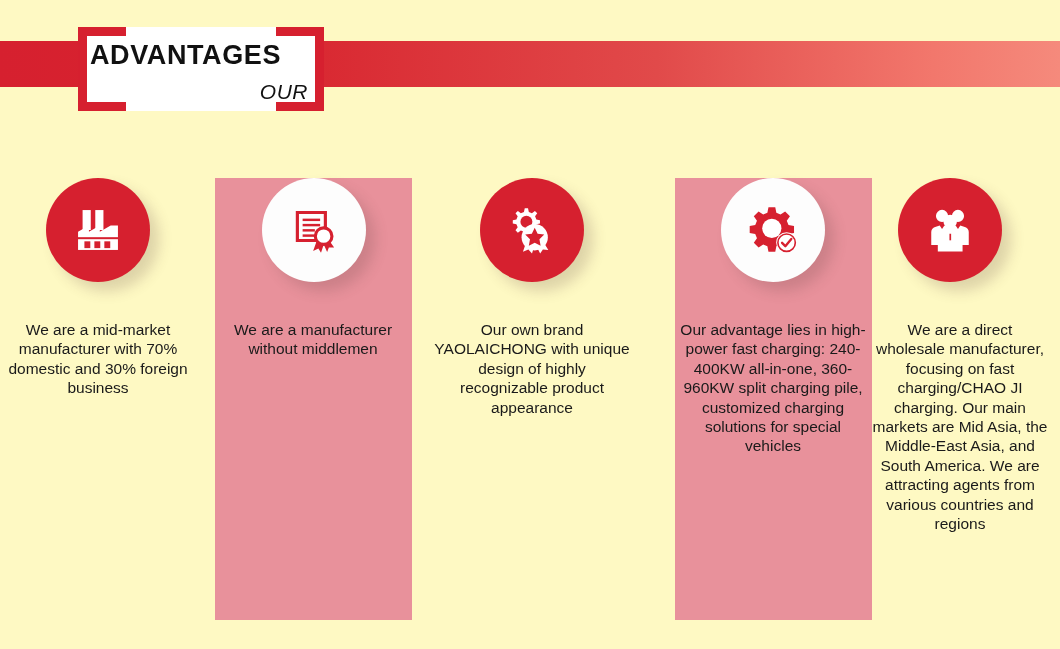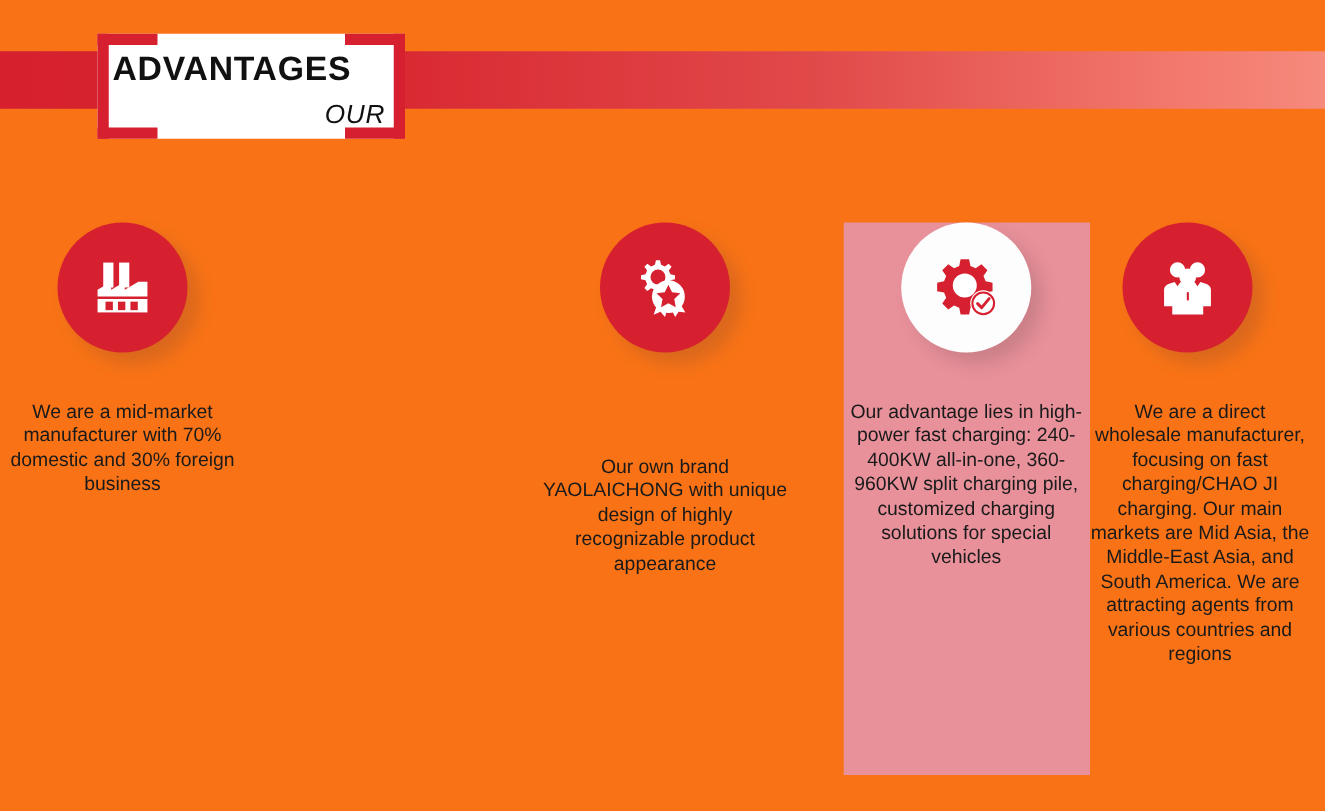--- a/index.html
+++ b/index.html
@@ -7,21 +7,21 @@
     width: 1060px;
     height: 649px;
     background: #ffffff;
     font-family: "Liberation Sans", sans-serif;
     overflow: hidden;
   }
   .page {
     position: relative;
     width: 1060px;
     height: 649px;
-    background: #f97316;
+    background: #fef9c3;
   }
 
   
   .header { position: absolute; left: 0; top: 0; width: 1060px; height: 130px; }
   .banner-bar {
     position: absolute;
     left: 0; top: 41px;
     width: 1060px; height: 46px;
     background: linear-gradient(to right, #d6202f 0%, #d8252f 26%, #e14a4a 62%, #f2776c 88%, #f58a7c 100%);
   }
@@ -141,37 +141,61 @@
               <rect x="17" y="44.5" width="6.5" height="7.5" fill="#d6202f"></rect>
               <rect x="28" y="44.5" width="6.5" height="7.5" fill="#d6202f"></rect>
               <rect x="39" y="44.5" width="6.5" height="7.5" fill="#d6202f"></rect>
             </g>
           </svg>
         </div>
       </div>
       <div class="caption" style="left:6px; width:184px;">We are a mid-market manufacturer with 70% domestic and 30% foreign business</div>
     </div>
 
+    <div class="col" style="left:196px; width:216px;">
+      <div class="col-panel" style="left:19px; width:197px; height:442px;"></div>
+      <div class="circle-wrap" style="left:66px;">
+        <div class="circle white">
+          <svg width="56" height="56" viewBox="0 0 64 64" aria-hidden="true">
+            <g fill="none" stroke="#d6202f" stroke-width="3.6">
+              <path d="M13 12 H45 V44 H13 Z"></path>
+            </g>
+            <g fill="#d6202f">
+              <rect x="19" y="19" width="20" height="2.8"></rect>
+              <rect x="19" y="25" width="20" height="2.8"></rect>
+              <rect x="19" y="31" width="14" height="2.8"></rect>
+              <rect x="19" y="37" width="14" height="2.8"></rect>
+            </g>
+            <g fill="#d6202f">
+              <path d="M36 42 L31 56 L37 53 L40 58 L44 46 Z"></path>
+              <path d="M48 42 L55 52 L49 52 L47 57 L42 46 Z"></path>
+            </g>
+            <circle cx="43" cy="39" r="9.5" fill="#ffffff" stroke="#d6202f" stroke-width="3.6"></circle>
+          </svg>
+        </div>
+      </div>
+      <div class="caption" style="left:22px; width:190px;">We are a manufacturer without middlemen</div>
+    </div>
 
     <div class="col" style="left:432px; width:200px;">
       <div class="circle-wrap" style="left:48px;">
         <div class="circle red">
           <svg width="58" height="58" viewBox="0 0 64 64" aria-hidden="true">
             <g fill="#ffffff">
               <path d="M24 8 l3.6 0 0.9 4.0 3.4 1.4 3.3-2.4 2.6 2.6 -2.4 3.3 1.4 3.4 4.0 0.9 0 3.6 -4.0 0.9 -1.4 3.4 2.4 3.3 -2.6 2.6 -3.3-2.4 -3.4 1.4 -0.9 4.0 -3.6 0 -0.9-4.0 -3.4-1.4 -3.3 2.4 -2.6-2.6 2.4-3.3 -1.4-3.4 -4.0-0.9 0-3.6 4.0-0.9 1.4-3.4 -2.4-3.3 2.6-2.6 3.3 2.4 3.4-1.4 Z"></path>
               <circle cx="25.8" cy="22.8" r="6.6" fill="#d6202f"></circle>
               <path d="M26 44 L22 56 L28 53.5 L32 58 L35 48 Z"></path>
               <path d="M44 44 L50 54 L44 53.5 L41 58 L36 48 Z"></path>
               <circle cx="35" cy="40" r="14.5" fill="#ffffff"></circle>
               <path d="M35 29.5 l3.2 6.6 7.3 1.0 -5.3 5.1 1.3 7.2 -6.5-3.4 -6.5 3.4 1.3-7.2 -5.3-5.1 7.3-1.0 Z" fill="#d6202f"></path>
             </g>
           </svg>
         </div>
       </div>
-      <div class="caption" style="left:2px; width:196px;margin-top:44px;">Our own brand YAOLAICHONG with unique design of highly recognizable product appearance</div>
+      <div class="caption" style="left:2px; width:196px;">Our own brand YAOLAICHONG with unique design of highly recognizable product appearance</div>
     </div>
 
     <div class="col" style="left:656px; width:216px;">
       <div class="col-panel" style="left:19px; width:197px; height:442px;"></div>
       <div class="circle-wrap" style="left:65px;">
         <div class="circle white">
           <svg width="58" height="58" viewBox="0 0 64 64" aria-hidden="true">
             <g fill="#d6202f">
               <path d="M27 7 l7.5 0 1.2 6.1 4.6 1.9 5.1-3.5 5.3 5.3 -3.5 5.1 1.9 4.6 6.1 1.2 0 7.5 -6.1 1.2 -1.9 4.6 3.5 5.1 -5.3 5.3 -5.1-3.5 -4.6 1.9 -1.2 6.1 -7.5 0 -1.2-6.1 -4.6-1.9 -5.1 3.5 -5.3-5.3 3.5-5.1 -1.9-4.6 -6.1-1.2 0-7.5 6.1-1.2 1.9-4.6 -3.5-5.1 5.3-5.3 5.1 3.5 4.6-1.9 Z"></path>
               <circle cx="30.7" cy="30.2" r="10.6" fill="#ffffff"></circle>

